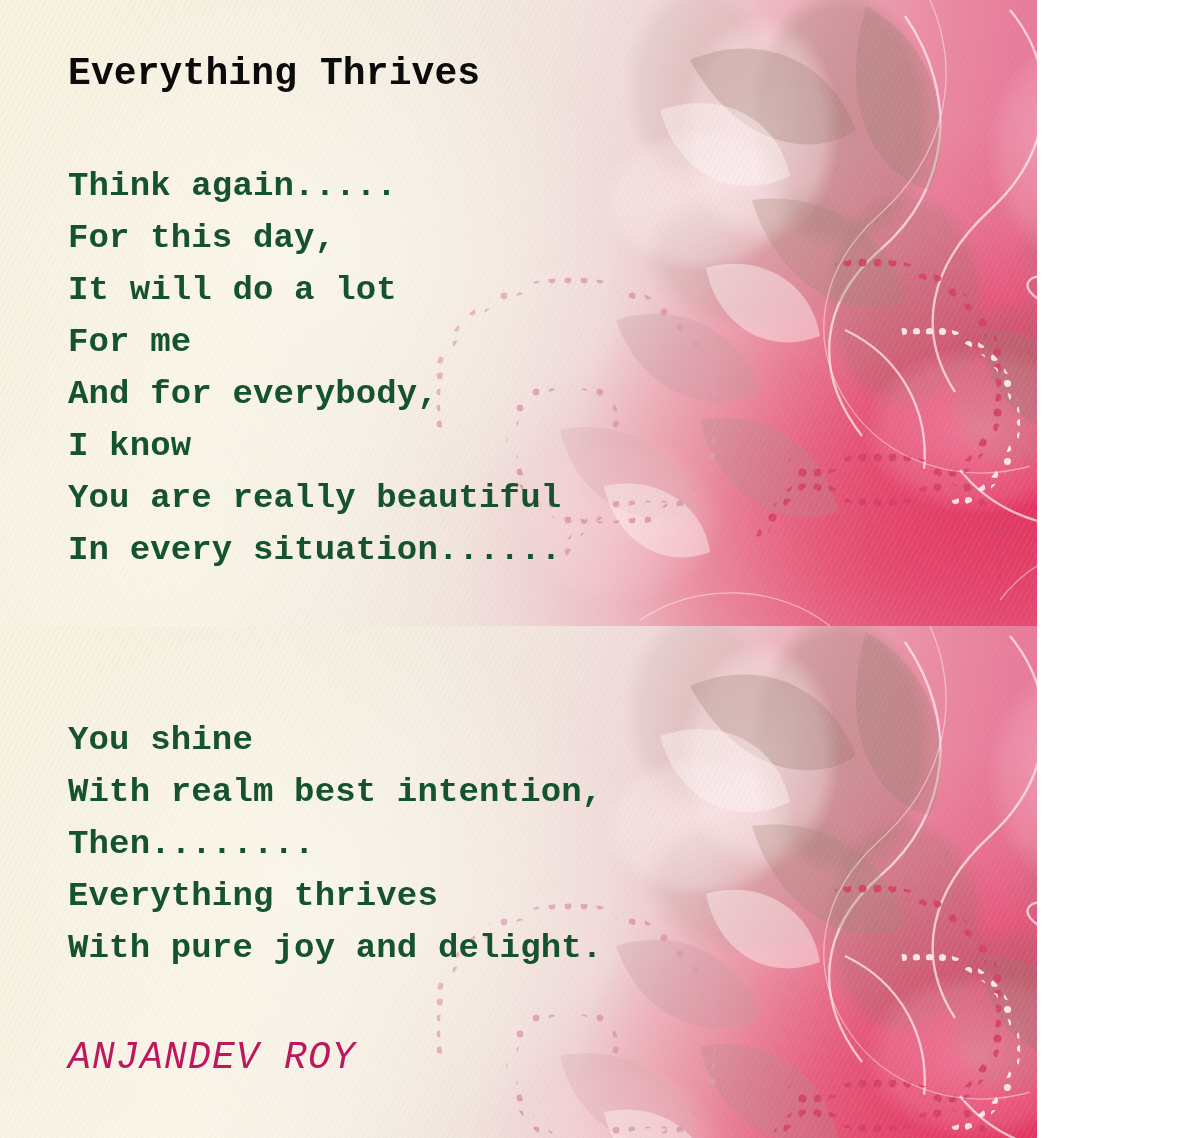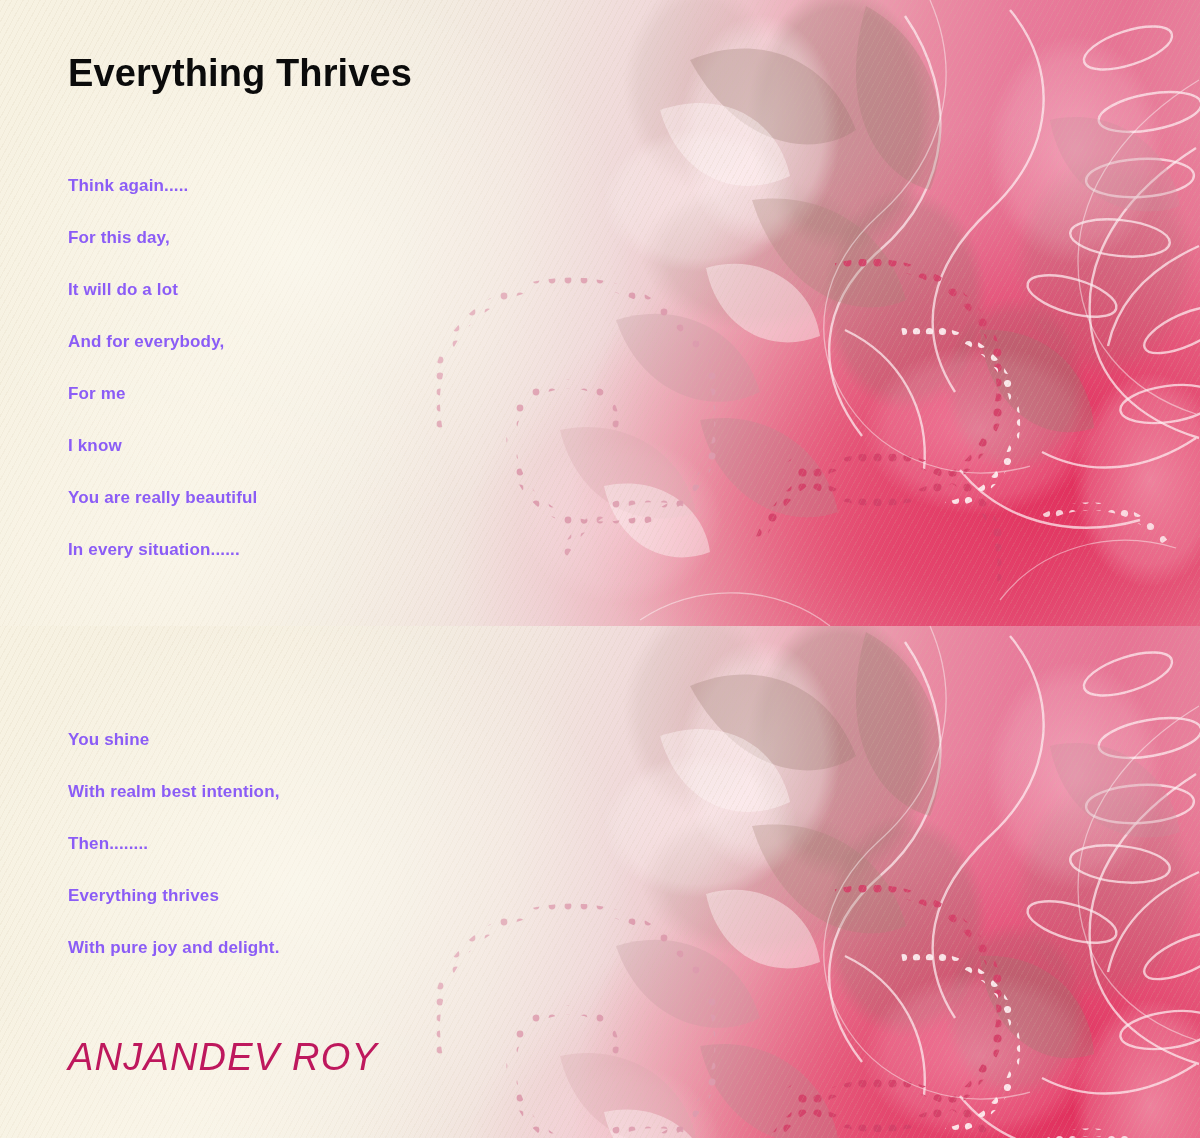--- a/index.html
+++ b/index.html
@@ -2,24 +2,24 @@
 <html><head>
 <meta charset="utf-8">
 <style>
   html, body {
     margin: 0;
     padding: 0;
     background: #ffffff;
   }
   #poem-card {
     position: relative;
-    width: 1200px;
+    width: 1037px;
     height: 1138px;
     overflow: hidden;
-    font-family: Liberation Sans, sans-serif;
+    font-family: Liberation Mono, monospace;
     background: #f3ece0;
   }
 
   
   .bg-layer {
     position: absolute;
     left: 0;
     width: 1200px;
     pointer-events: none;
   }
@@ -122,23 +122,23 @@
     font-size: 38px;
     font-weight: bold;
     color: #0b0b0b;
     letter-spacing: 0.1px;
     white-space: nowrap;
   }
   .stanza { position: absolute; left: 68px; }
   #stanza-1 { top: 160px; }
   #stanza-2 { top: 714px; }
   .poem-line {
-    font-size: 17px;
+    font-size: 34px;
     font-weight: bold;
-    color: #8b5cf6;
+    color: #14532d;
     line-height: 52px;
     height: 52px;
     white-space: nowrap;
     letter-spacing: 0.15px;
   }
   #author-name {
     position: absolute;
     left: 68px;
     top: 1036px;
     font-size: 38px;
@@ -299,22 +299,22 @@
     </div>
   </div>
 
   <div id="content">
     <div id="poem-title">Everything Thrives</div>
 
     <div class="stanza" id="stanza-1">
       <div class="poem-line">Think again.....</div>
       <div class="poem-line">For this day,</div>
       <div class="poem-line">It will do a lot</div>
+      <div class="poem-line">For me</div>
       <div class="poem-line">And for everybody,</div>
-      <div class="poem-line">For me</div>
       <div class="poem-line">I know</div>
       <div class="poem-line">You are really beautiful</div>
       <div class="poem-line">In every situation......</div>
     </div>
 
     <div class="stanza" id="stanza-2">
       <div class="poem-line">You shine</div>
       <div class="poem-line">With realm best intention,</div>
       <div class="poem-line">Then........</div>
       <div class="poem-line">Everything thrives</div>

